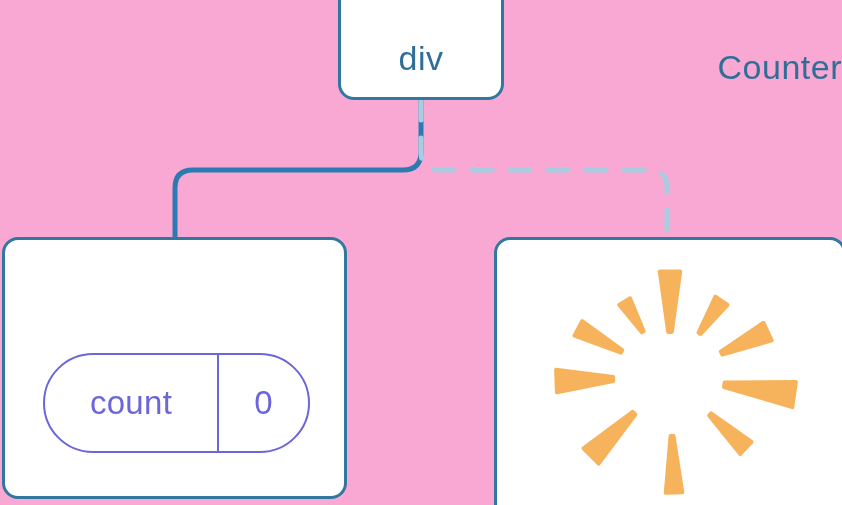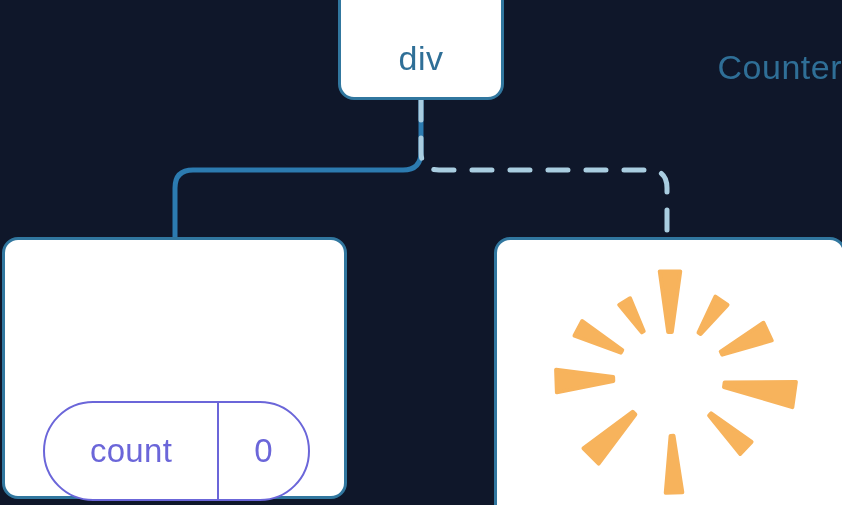--- a/index.html
+++ b/index.html
@@ -11,21 +11,21 @@
     height: 505px;
     overflow: hidden;
     background: #4d6a73;
     font-family: "Liberation Sans", sans-serif;
   }
 
   #stage {
     position: relative;
     width: 842px;
     height: 505px;
-    background: #0f172a;
+    background: #f9a8d4;
   }
 
   
   #connectors {
     position: absolute;
     left: 0;
     top: 0;
     width: 842px;
     height: 505px;
     overflow: visible;
@@ -84,21 +84,20 @@
     left: 43px;
     top: 353px;
     width: 267px;
     height: 100px;
     border: 2px solid #6b66d9;
     border-radius: 50px;
     box-sizing: border-box;
     display: flex;
     align-items: stretch;
     background: #ffffff;
-    margin-top: 48px;
   }
   .pill-key {
     flex: 0 0 172px;
     display: flex;
     align-items: center;
     justify-content: center;
     color: #6b66d9;
     font-size: 33px;
     letter-spacing: 0.3px;
   }

